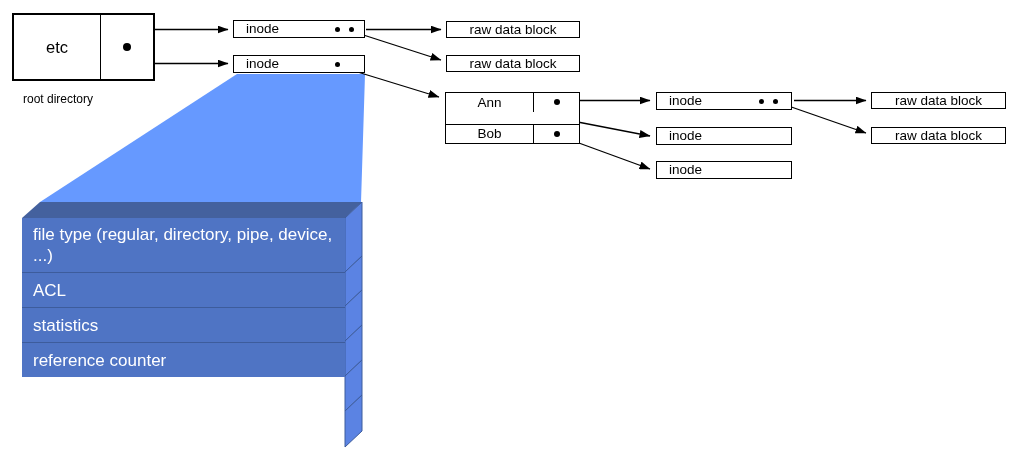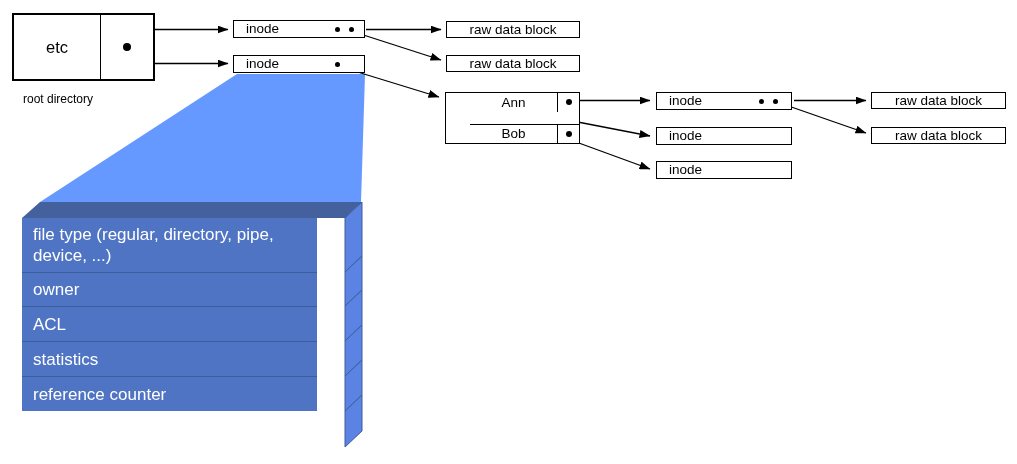--- a/index.html
+++ b/index.html
@@ -17,38 +17,38 @@
 
   
   .dirtable{border:2px solid #000;display:flex;flex-direction:column;background:#fff;}
   .dirrow{display:flex;flex:1;align-items:stretch;}
   .dirrow + .dirrow{border-top:1.7px solid #000;}
   .namecell{display:flex;align-items:center;justify-content:center;border-right:1.7px solid #000;}
   .ptrcell{display:flex;align-items:center;justify-content:center;flex:1;}
   .root-t .namecell{width:86px;font-size:16.5px;}
   .root-t .dot{width:8px;height:8px;}
   .user-t .namecell{width:87px;font-size:13.5px;}
-  .user-t{border-width:1.6px;padding-left:24px;}
+  .user-t{border-width:1.6px;}
   .user-t .dirrow + .dirrow{border-top:1.4px solid #000;}
   .user-t .namecell{border-right:1.4px solid #000;}
   .user-t .dot{width:6px;height:6px;}
 
   
   .ibox,.rbox{
     border:1.6px solid #000;background:#fff;display:flex;align-items:center;
     font-size:13.5px;line-height:1;position:absolute;z-index:1;box-sizing:border-box;
   }
   .ibox{padding-left:12px;}
   .rbox{justify-content:center;}
   .ibox .dot{position:absolute;width:5px;height:5px;top:50%;margin-top:-2.5px;}
 
   .caption{position:absolute;z-index:1;font-size:12px;}
 
   
-  .stack{position:absolute;left:22px;top:218px;width:295px;z-index:1;display:flex;flex-direction:column;}
+  .stack{position:absolute;left:22px;top:218px;width:323px;z-index:1;display:flex;flex-direction:column;}
   .stack-row{
     background:var(--stack_face,#4F74C4);color:#fff;font-size:17px;line-height:21px;
     display:flex;align-items:center;padding:2px 8px 2px 11px;box-sizing:border-box;
   }
   .stack-row + .stack-row{border-top:1.5px solid var(--stack_divider,#3D5C9C);}
 </style>
 </head>
 <body>
 
 <div class="canvas">
@@ -139,19 +139,18 @@
 
   <div class="rbox" style="left:871px;top:92px;width:135px;height:17px;">
     <span>raw data block</span>
   </div>
   <div class="rbox" style="left:871px;top:127px;width:135px;height:17px;">
     <span>raw data block</span>
   </div>
 
   <div class="stack">
     <div class="stack-row" style="height:54px;">file type (regular, directory, pipe, device, ...)</div>
-    <div class="stack-row" style="height:34px;">owner</div>
     <div class="stack-row" style="height:35px;">ACL</div>
     <div class="stack-row" style="height:35px;">statistics</div>
     <div class="stack-row" style="height:35px;">reference counter</div>
   </div>
 
 </div>
 
 </body></html>

